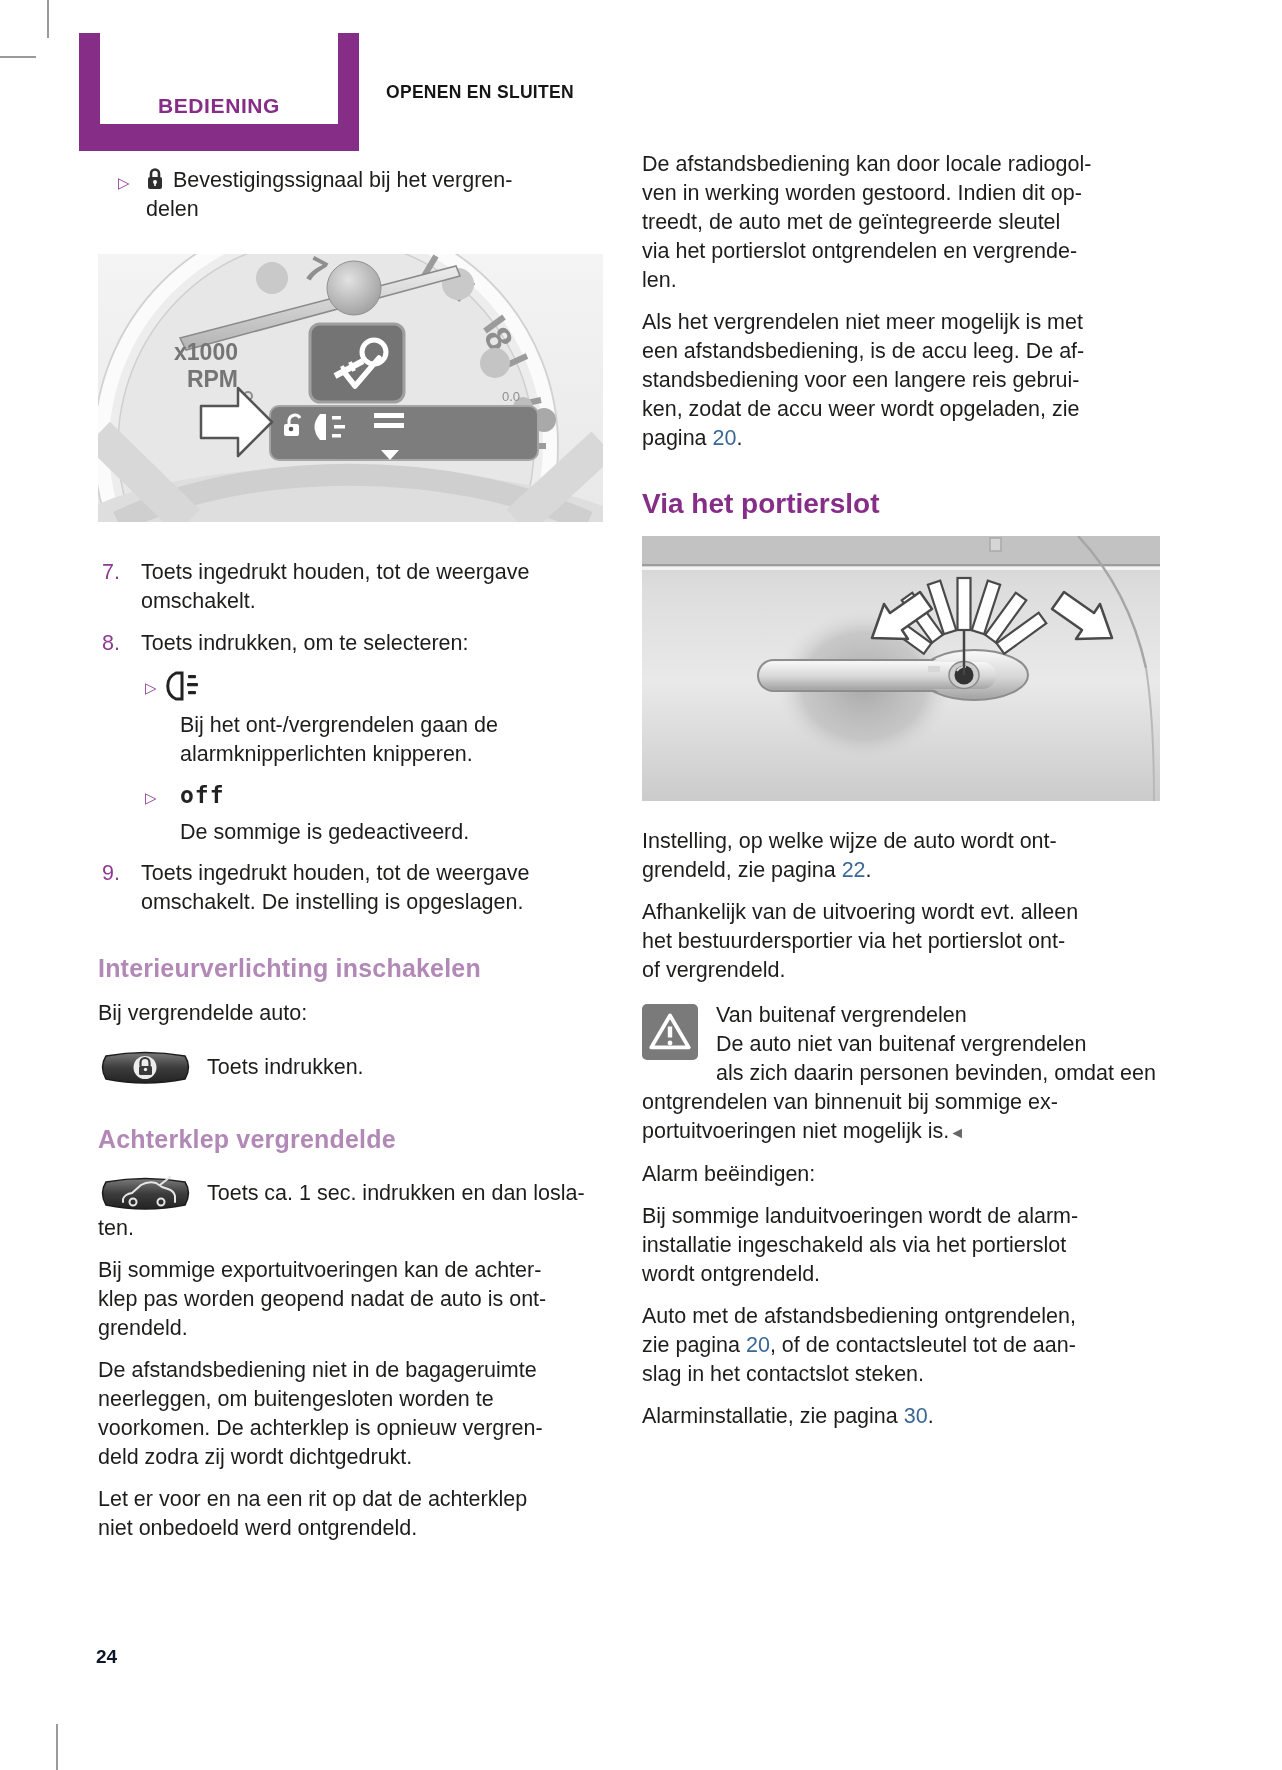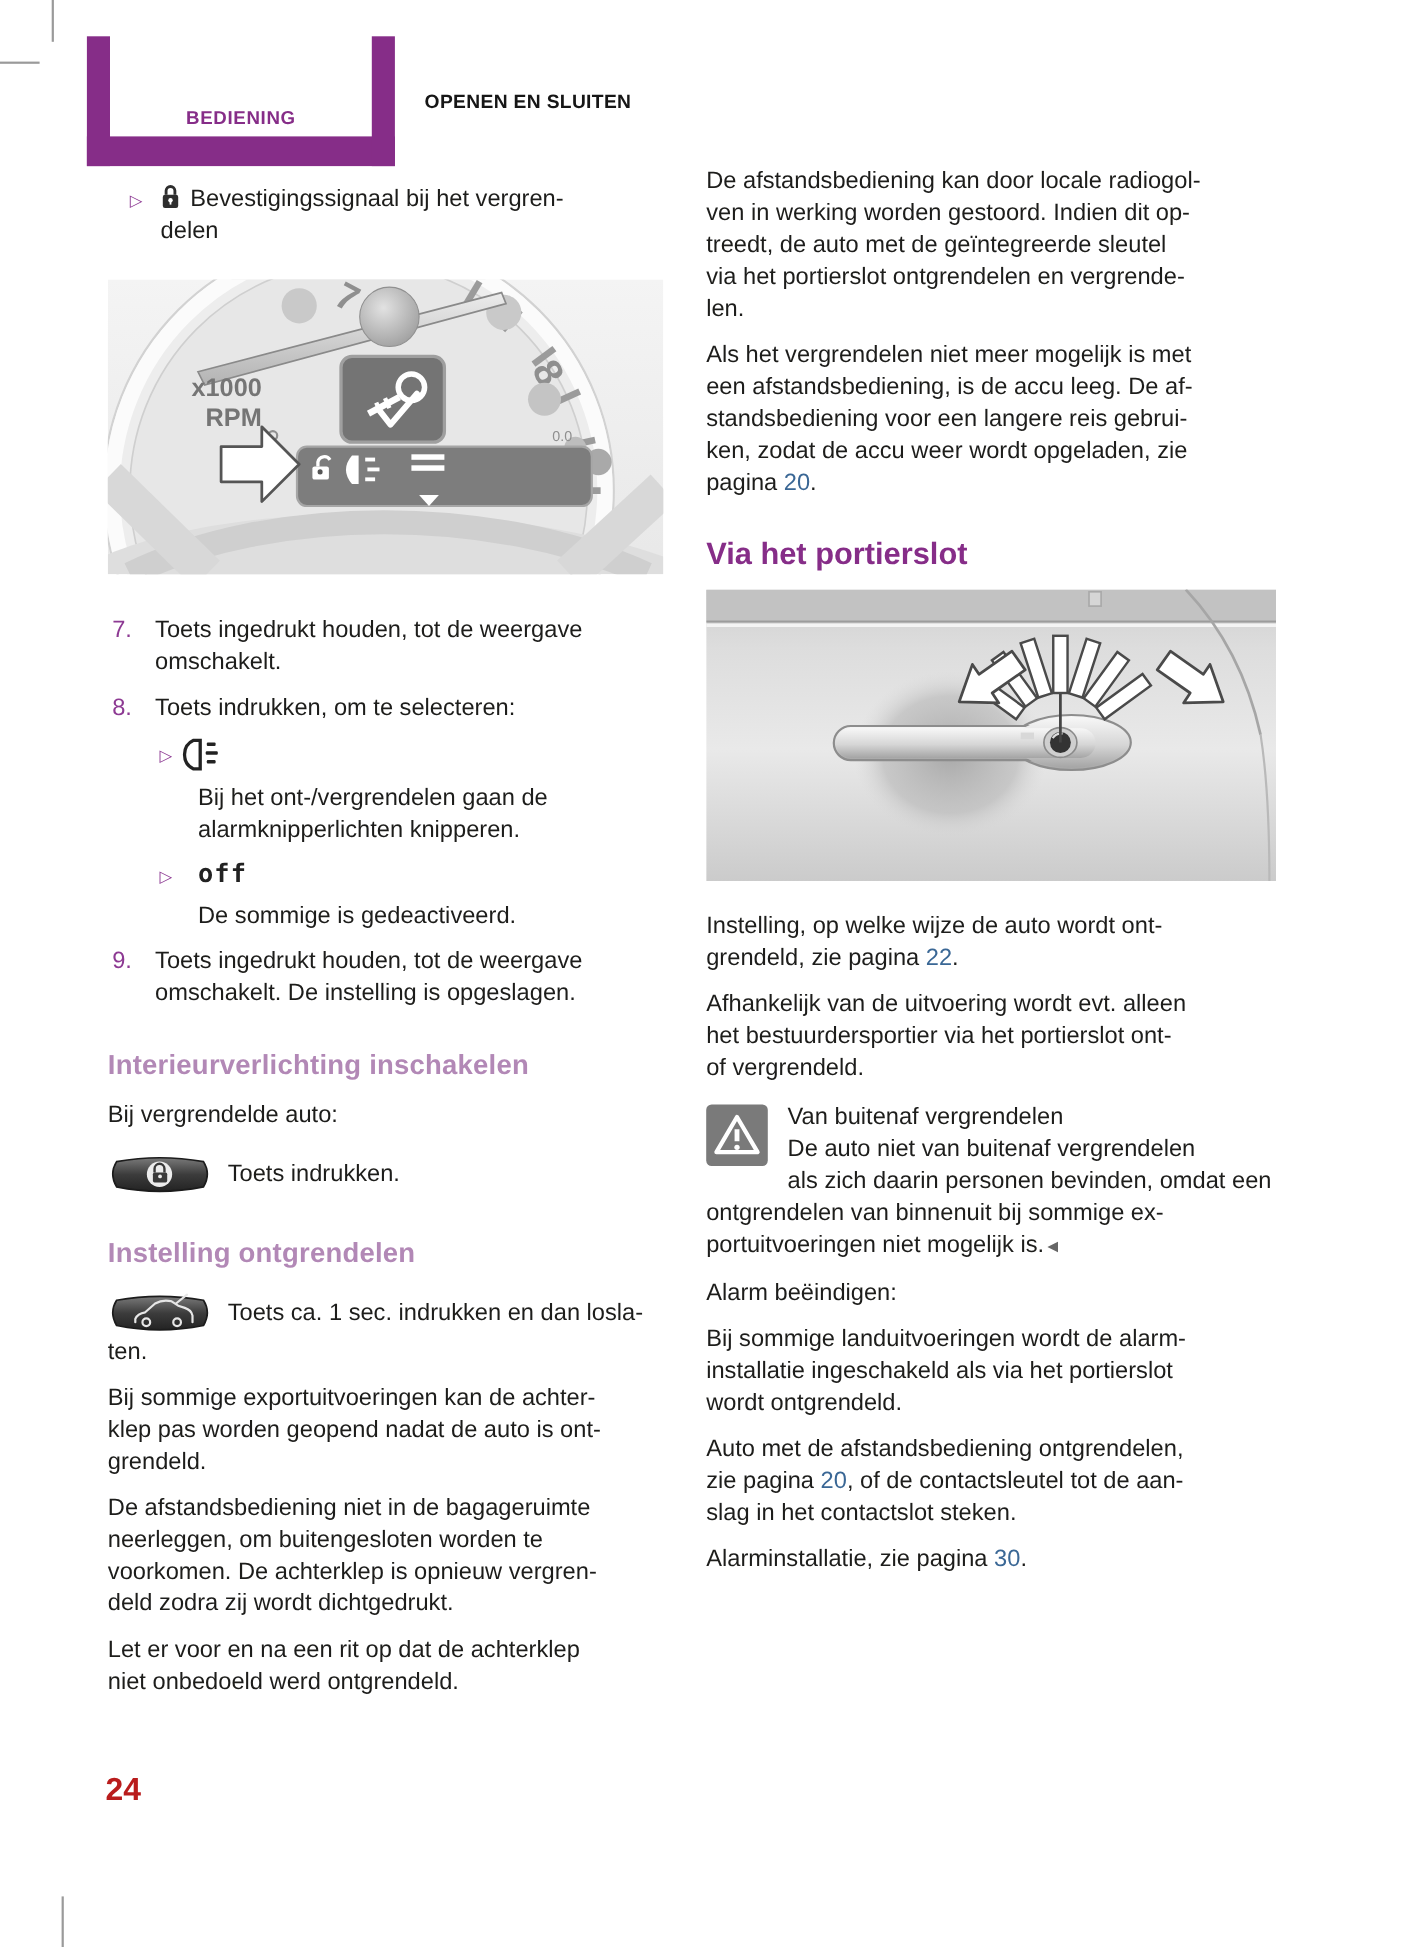--- a/index.html
+++ b/index.html
@@ -7,21 +7,21 @@
         font-family:"Liberation Sans",sans-serif;color:#1d1d1b;}
   .crop{position:absolute;background:#9a9a9a;}
   .crop-v-top{left:47px;top:0;width:2px;height:38px;}
   .crop-h-left{left:0;top:56px;width:36px;height:2px;}
   .crop-v-bottom{left:56px;top:1724px;width:2px;height:46px;}
 
   
   .tab{position:absolute;left:79px;top:33px;width:280px;height:118px;box-sizing:border-box;
        border-left:21px solid #862d88;border-right:21px solid #862d88;border-bottom:27px solid #862d88;
        display:flex;align-items:flex-end;justify-content:center;padding-bottom:6px;}
-  .tab-label{font-size:17px;font-weight:bold;color:#862d88;letter-spacing:.6px;}
+  .tab-label{font-size:21px;font-weight:bold;color:#862d88;letter-spacing:.6px;}
   .section-title{position:absolute;left:386px;top:82px;font-size:17.5px;font-weight:bold;
        letter-spacing:.3px;color:#161616;}
 
   
   .content{position:absolute;left:98px;top:150px;width:1062px;display:flex;gap:39px;}
   .col-left{width:505px;}
   .col-right{width:518px;}
 
   p{font-size:21.5px;line-height:29px;margin:0 0 13px 0;}
   .pre{white-space:pre-line;}
@@ -52,21 +52,21 @@
   .desc{margin:0;}
 
   .fob-row{margin:20px 0 13px 0;}
   .fob{display:inline-block;width:95px;height:40px;margin-right:14px;vertical-align:middle;}
 
   .warning{margin:16px 0 13px 0;}
   .warn-icon{float:left;width:56px;height:56px;background:#7a7a7a;border-radius:5px;
              margin:3px 18px 4px 0;display:flex;align-items:center;justify-content:center;}
   .warn-text{font-size:21.5px;line-height:29px;}
 
-  .page-number{position:absolute;left:96px;top:1611px;font-size:29px;font-weight:bold;color:#b91c1c;}
+  .page-number{position:absolute;left:96px;top:1646px;font-size:19px;font-weight:bold;color:#0f172a;}
 </style>
 </head>
 <body>
 
 <div class="page">
   <div class="crop crop-v-top"></div>
   <div class="crop crop-h-left"></div>
   <div class="crop crop-v-bottom"></div>
 
   <div class="tab">
@@ -196,21 +196,21 @@
                 </linearGradient>
               </defs>
               <path d="M 8 8 Q 47 1 87 8 Q 94 19 87 31 Q 47 39 8 31 Q 1 19 8 8 Z" fill="url(#fg1)" stroke="#1c1c1c" stroke-width="1.5"></path>
               <circle cx="47" cy="19.5" r="11.5" fill="#ececec"></circle>
               <path d="M 42.5 18 v -3.5 a 4.5 4.5 0 0 1 9 0 V 18" fill="none" stroke="#3a3a3a" stroke-width="2.2"></path>
               <rect x="41" y="18" width="13" height="9" rx="1.5" fill="#3a3a3a"></rect>
               <circle cx="47.5" cy="21.5" r="1.7" fill="#ececec"></circle>
             </svg></span><span class="pre">Toets indrukken.</span></p>
 
 
-      <h3>Instelling ontgrendelen</h3>
+      <h3>Achterklep vergrendelde</h3>
 
       <p class="fob-row"><span class="fob"><svg width="95" height="40" viewBox="0 0 95 40">
               <defs>
                 <linearGradient id="fg2" x1="0" y1="0" x2="0" y2="1">
                   <stop offset="0" stop-color="#7a7a7a"></stop>
                   <stop offset="0.5" stop-color="#3c3c3c"></stop>
                   <stop offset="1" stop-color="#232323"></stop>
                 </linearGradient>
               </defs>
               <path d="M 8 8 Q 47 1 87 8 Q 94 19 87 31 Q 47 39 8 31 Q 1 19 8 8 Z" fill="url(#fg2)" stroke="#1c1c1c" stroke-width="1.5"></path>

